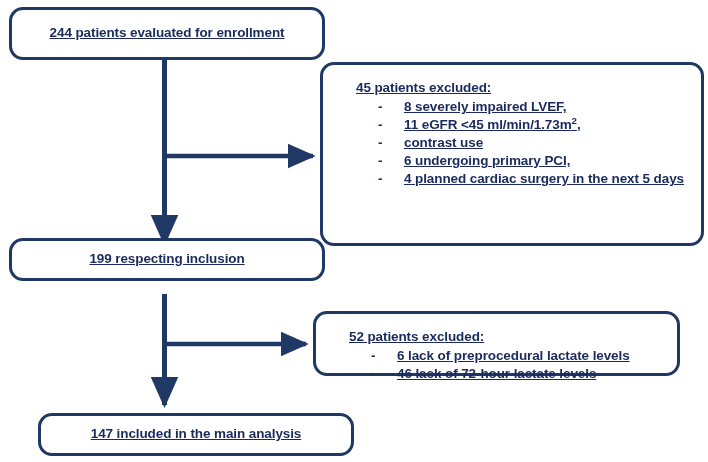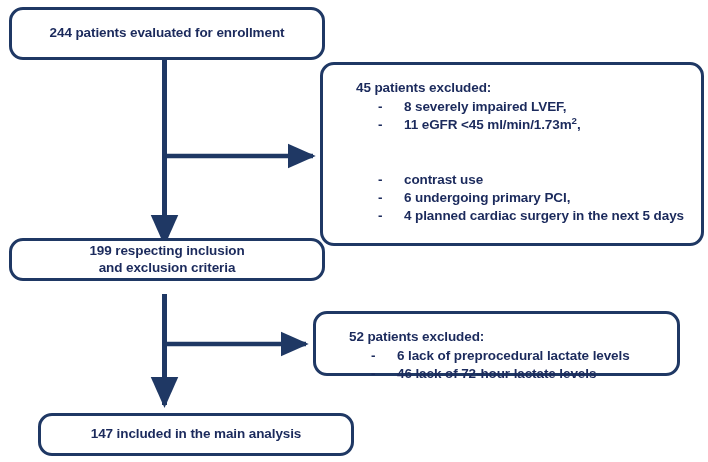--- a/index.html
+++ b/index.html
@@ -26,20 +26,21 @@
   }
   .node {
     position: absolute;
     box-sizing: border-box;
     border: 3px solid #1f3864;
     border-radius: 14px;
     background: #ffffff;
     color: #1b2a5c;
     font-weight: bold;
     z-index: 2;
+    text-decoration: underline;
   }
   .node-center {
     display: flex;
     align-items: center;
     justify-content: center;
     text-align: center;
     line-height: 1.25;
     font-size: 13.5px;
     letter-spacing: -0.1px;
   }
@@ -63,21 +64,20 @@
     padding-left: 26px;
     white-space: nowrap;
   }
   .excl-items li .dash {
     position: absolute;
     left: 0;
     top: 0;
   }
   .excl-items li .cont {
     display: block;
-    margin-top: 37px;
   }
   
   #node-evaluated {
     left: 9px;  top: 7px;   width: 316px; height: 53px;
   }
   #node-excluded-1 {
     left: 320px; top: 62px;  width: 384px; height: 184px;
   }
   #node-criteria {
     left: 9px;  top: 238px; width: 316px; height: 43px;
@@ -141,21 +141,20 @@
       <li>
         <span class="dash">-</span>
         <span>4 planned cardiac surgery in the next 5 days</span>
       </li>
     </ul>
   </div>
 
   <div class="node node-center" id="node-criteria">
     <span>
       <span>199 respecting inclusion</span><br>
-      <span>and exclusion criteria</span>
     </span>
   </div>
 
   <div class="node node-list" id="node-excluded-2">
     <p class="excl-head">52 patients excluded:</p>
     <ul class="excl-items">
       <li>
         <span class="dash">-</span>
         <span>6 lack of preprocedural lactate levels</span>
       </li>

